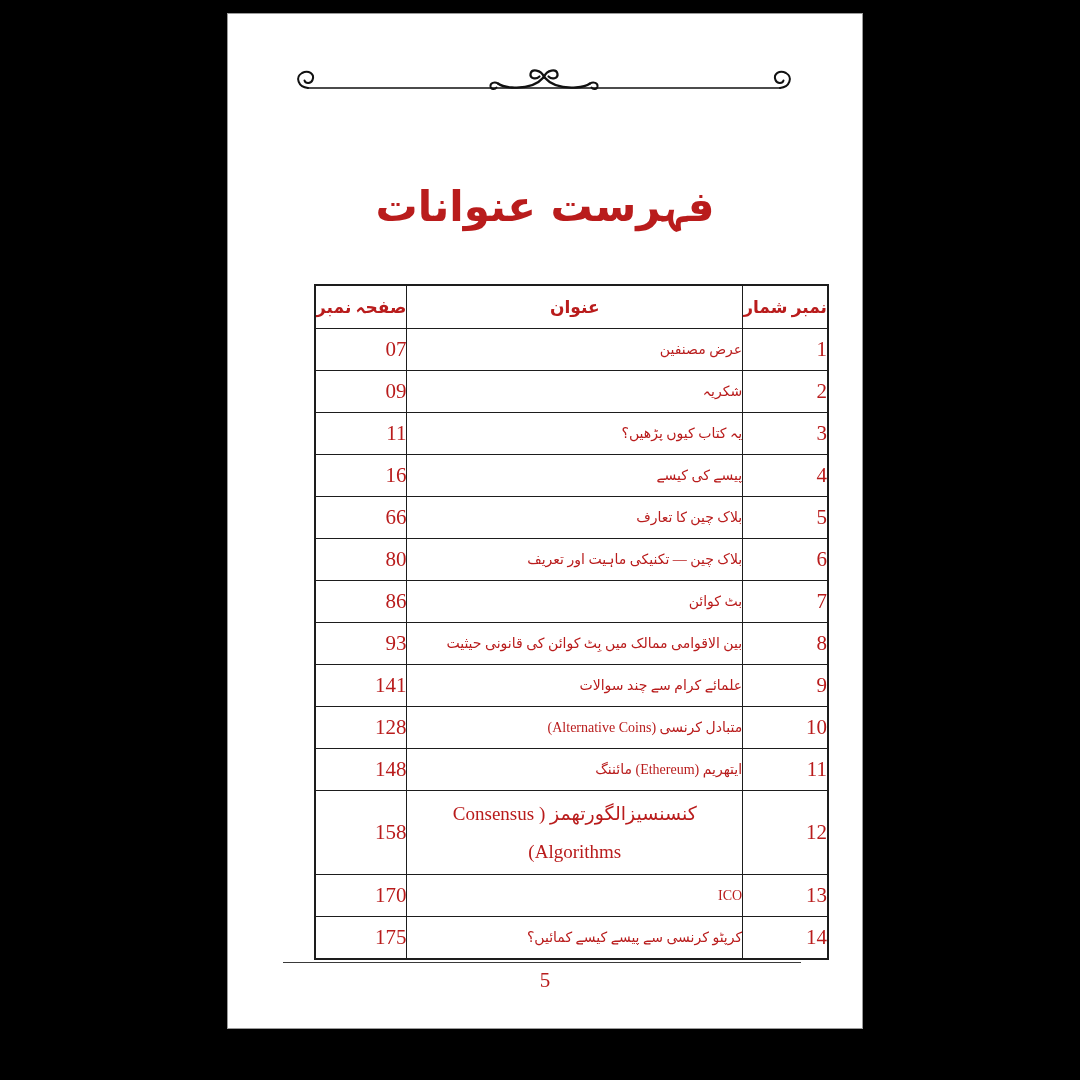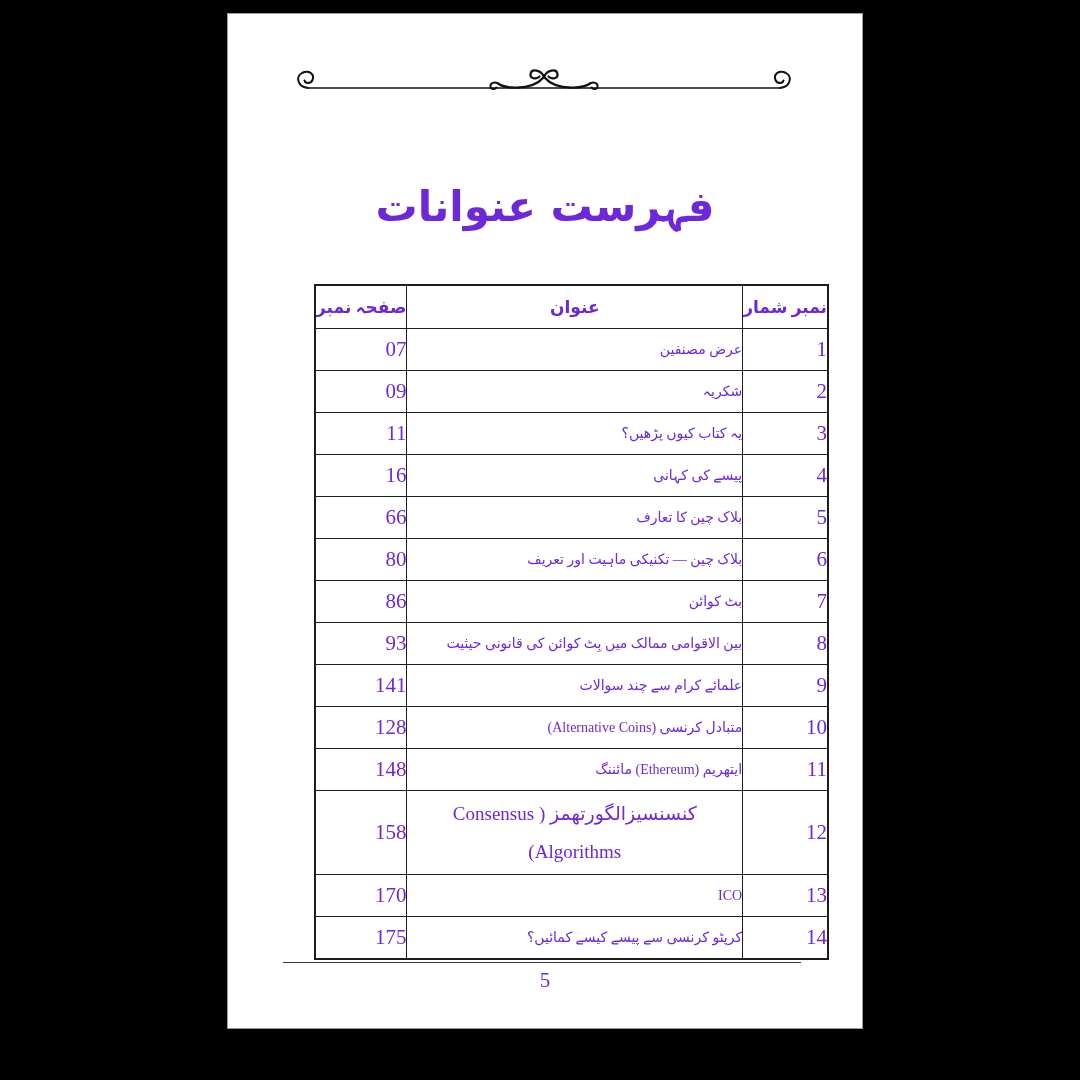--- a/index.html
+++ b/index.html
@@ -18,21 +18,21 @@
     background: #000000;
   }
   .page {
     position: absolute;
     left: 228px;
     top: 14px;
     width: 634px;
     height: 1014px;
     background: #ffffff;
     box-shadow: 0 0 0 1px #9a9a9a, 4px 6px 14px rgba(0,0,0,0.6);
-    color: #6d28d9;
+    color: #b91c1c;
   }
   .ornament {
     position: absolute;
     left: 66px;
     top: 50px;
     width: 500px;
     height: 38px;
   }
   .page-title {
     position: absolute;
@@ -163,21 +163,21 @@
             <td class="title-cell" dir="rtl">شکریہ</td>
             <td class="num-cell">2</td>
           </tr>
           <tr class="toc-tr">
             <td class="num-cell">11</td>
             <td class="title-cell" dir="rtl">یہ کتاب کیوں پڑھیں؟</td>
             <td class="num-cell">3</td>
           </tr>
           <tr class="toc-tr">
             <td class="num-cell">16</td>
-            <td class="title-cell" dir="rtl">پیسے کی کہانی</td>
+            <td class="title-cell" dir="rtl">پیسے کی کیسے</td>
             <td class="num-cell">4</td>
           </tr>
           <tr class="toc-tr">
             <td class="num-cell">66</td>
             <td class="title-cell" dir="rtl">بلاک چین کا تعارف</td>
             <td class="num-cell">5</td>
           </tr>
           <tr class="toc-tr">
             <td class="num-cell">80</td>
             <td class="title-cell" dir="rtl">بلاک چین — تکنیکی ماہیت اور تعریف</td>

